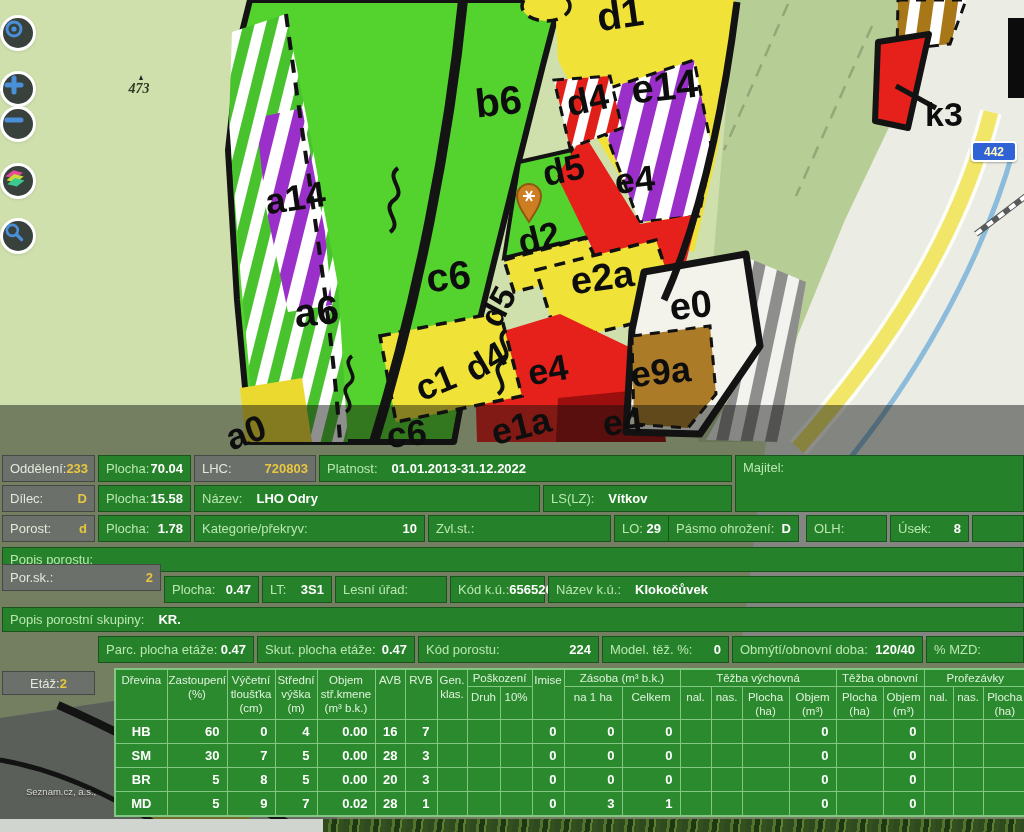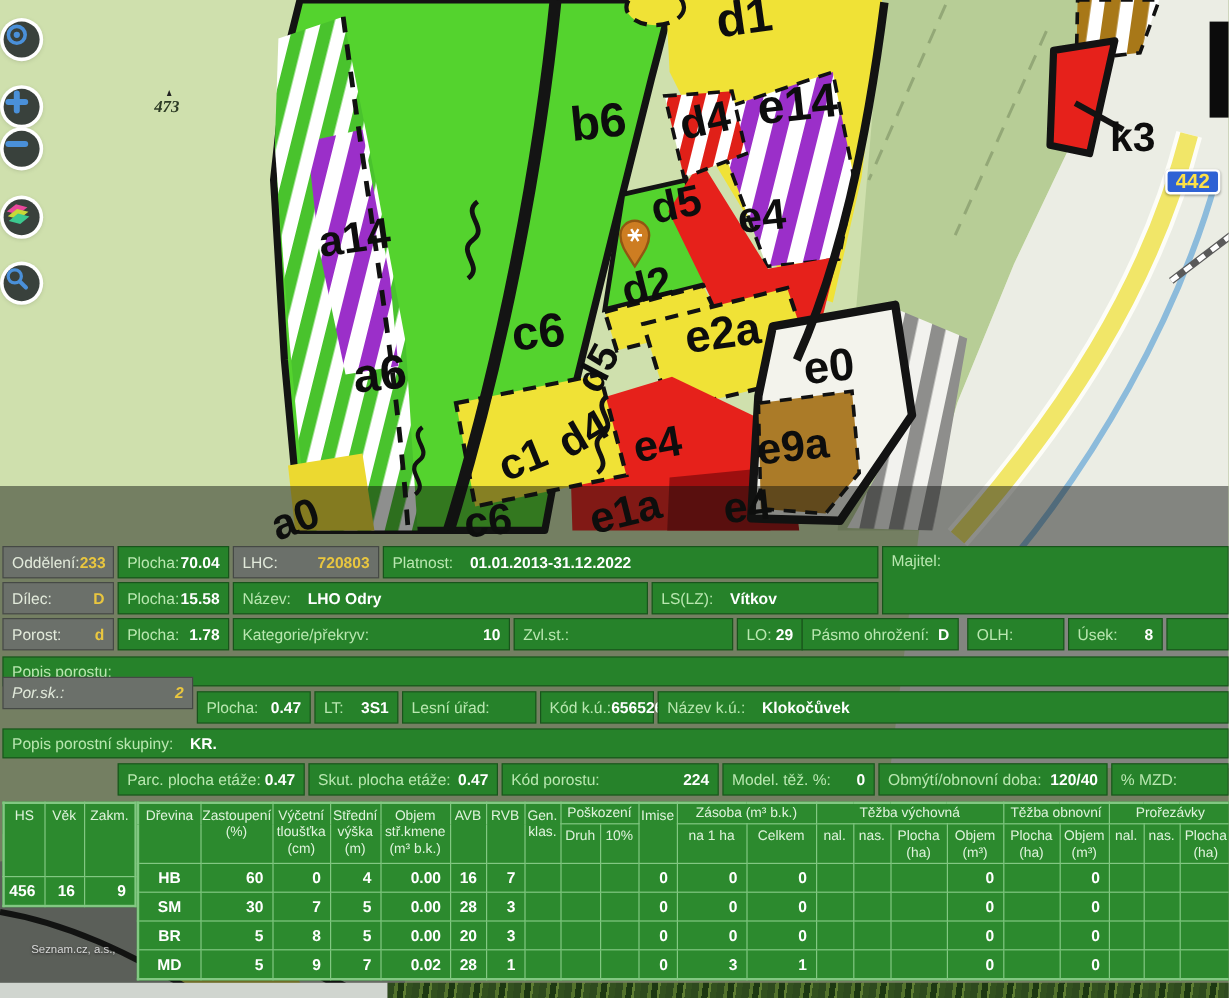--- a/index.html
+++ b/index.html
@@ -49,21 +49,21 @@
   
   #strip-gray{position:absolute;left:0;top:819px;width:323px;height:13px;background:#d0d5cf;}
   #strip-grass{position:absolute;left:323px;top:819px;width:701px;height:13px;
      background:repeating-linear-gradient(97deg,#2e4a1e 0 6px,#53722c 6px 9px,#1d3812 9px 14px,#5f7e33 14px 16px,#33511f 16px 21px);}
 
   #attribution{position:absolute;left:26px;top:786px;font-size:9.5px;
      color:rgba(240,240,240,.85);text-shadow:0 1px 2px #222;}
 
   #road-shield{position:absolute;left:971px;top:141px;width:46px;height:21px;
      background:#2f62d4;border:2px solid #fff;border-radius:4px;box-sizing:border-box;
-     color:#fde047;font-size:17px;font-weight:700;display:flex;align-items:center;
+     color:#fef9c3;font-size:12px;font-weight:700;display:flex;align-items:center;
      justify-content:center;box-shadow:0 1px 2px rgba(0,0,0,.3);}
 </style>
 </head>
 <body>
 
 <div id="stage">
 
   <svg id="map-svg" width="1024" height="832" viewBox="0 0 1024 832">
     <defs>
       <pattern id="purpStripe" width="26" height="26" patternUnits="userSpaceOnUse" patternTransform="rotate(14)">
@@ -281,21 +281,21 @@
         <span class="pvalue">8</span>
       </div>
       <div class="pcell" style="left: 972px; top: 515px; width: 52px; height: 27px;">
         <span class="plabel"></span>
         <span class="pvalue"></span>
       </div>
       <div class="pcell left" style="left: 2px; top: 547px; width: 1022px; height: 25px;">
         <span class="plabel">Popis porostu:</span>
         <span class="pvalue"></span>
       </div>
-      <div class="pcell gray" style="left: 2px; top: 564px; width: 159px; height: 27px; font-style: italic;">
+      <div class="pcell gray" style="left: 2px; top: 564px; width: 159px; height: 27px;">
         <span class="plabel">Por.sk.:</span>
         <span class="pvalue yellow">2</span>
       </div>
       <div class="pcell" style="left: 164px; top: 576px; width: 95px; height: 27px;">
         <span class="plabel">Plocha:</span>
         <span class="pvalue">0.47</span>
       </div>
       <div class="pcell" style="left: 262px; top: 576px; width: 70px; height: 27px;">
         <span class="plabel">LT:</span>
         <span class="pvalue">3S1</span>
@@ -339,41 +339,20 @@
       <div class="pcell" style="left: 732px; top: 636px; width: 191px; height: 27px;">
         <span class="plabel">Obmýtí/obnovní doba:</span>
         <span class="pvalue">120/40</span>
       </div>
       <div class="pcell" style="left: 926px; top: 636px; width: 98px; height: 27px;">
         <span class="plabel">% MZD:</span>
         <span class="pvalue"></span>
       </div>
     </div>
 
-  <table id="left-table">
-      <colgroup>
-        <col style="width: 34px;">
-        <col style="width: 33px;">
-        <col style="width: 43px;">
-      </colgroup>
-      <thead>
-        <tr>
-          <th>HS</th>
-          <th>Věk</th>
-          <th>Zakm.</th>
-        </tr>
-      </thead>
-      <tbody>
-        <tr>
-          <td>456</td>
-          <td>16</td>
-          <td>9</td>
-        </tr>
-      </tbody>
-    </table>
   <table id="main-table">
       <colgroup>
         <col style="width: 52px;">
         <col style="width: 60px;">
         <col style="width: 48px;">
         <col style="width: 42px;">
         <col style="width: 58px;">
         <col style="width: 30px;">
         <col style="width: 32px;">
         <col style="width: 30px;">

